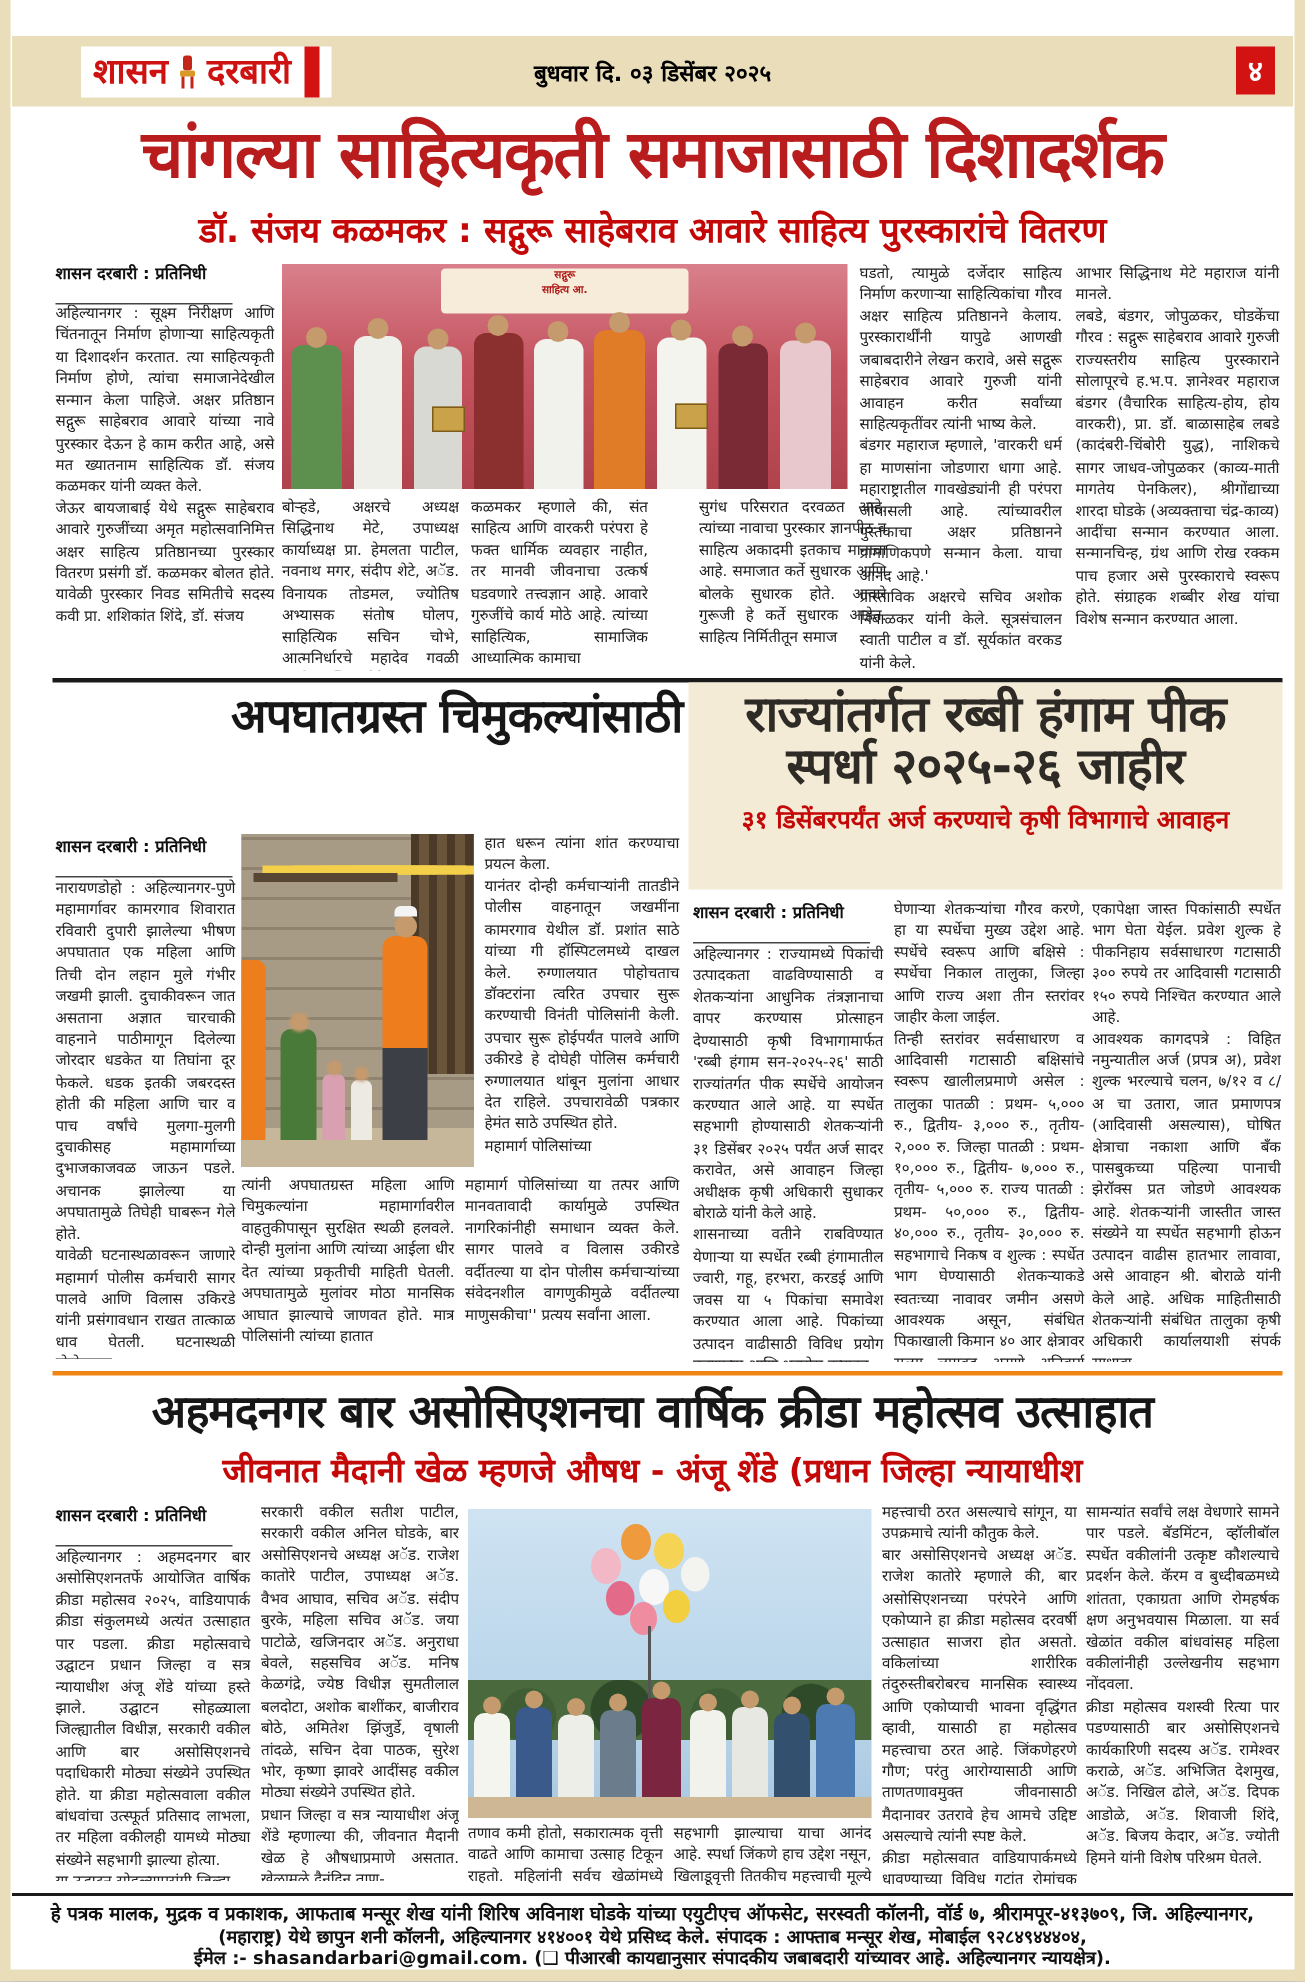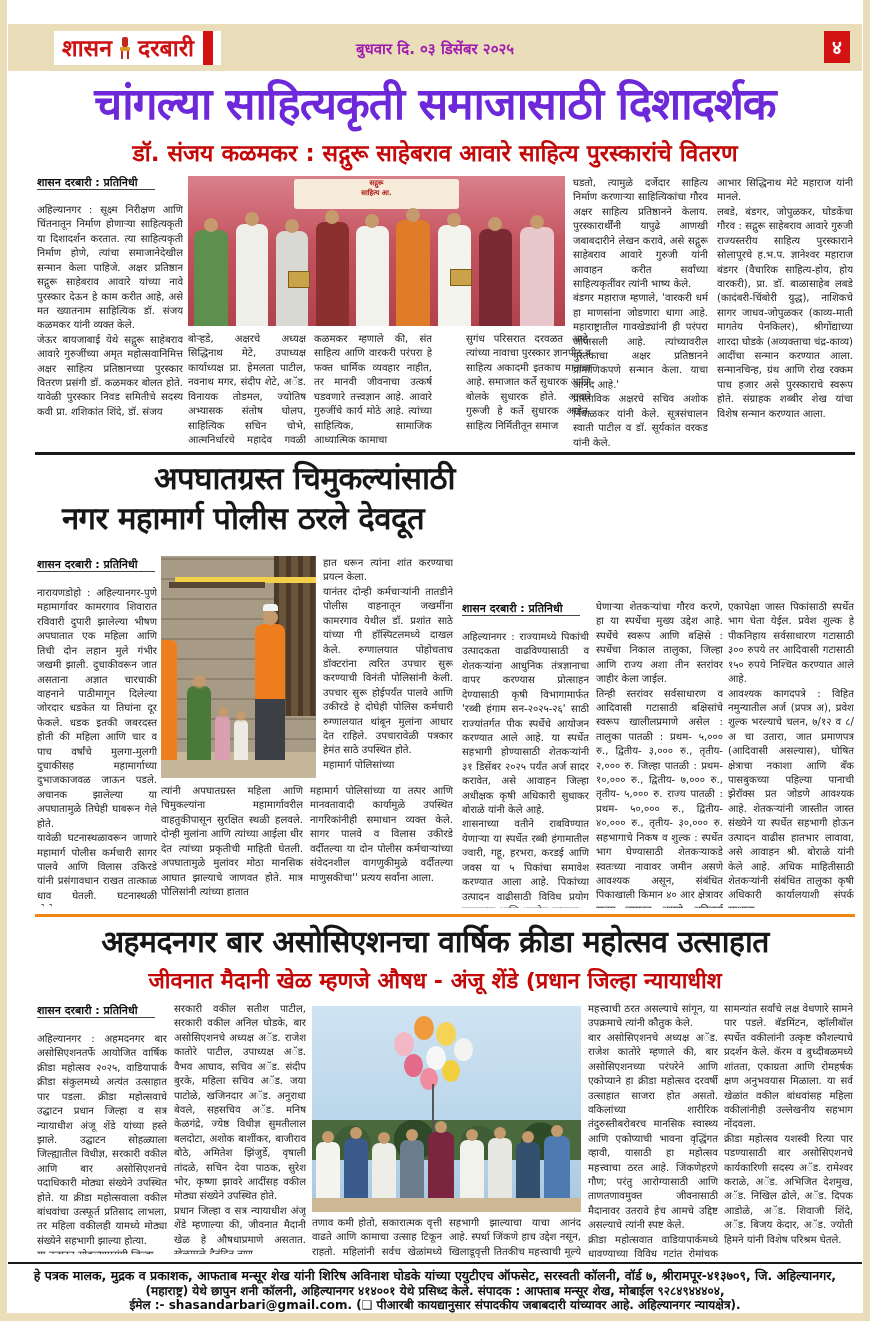--- a/index.html
+++ b/index.html
@@ -1,22 +1,22 @@
 <!DOCTYPE html>
 <html><head>
 <meta charset="utf-8">
 <style>
   html,body{margin:0;padding:0;background:#888;}
   #paper{position:relative;width:870px;height:1321px;background:#fff;margin:0 auto;
     font-family:"DejaVu Sans",sans-serif;overflow:hidden;
     border-left:7px solid #e9ddba;border-right:7px solid #e9ddba;border-bottom:8px solid #e9ddba;box-sizing:border-box;}
   .abs{position:absolute;}
   .col{font-size:10.1px;line-height:1.43;text-align:justify;color:#1d1d1d;white-space:pre-line;overflow:hidden;}
-  .byline{font-weight:bold;font-size:11px;color:#111;border-bottom:1.5px solid #444;padding-bottom:0;}
-  .headline-main{font-size:44px;font-weight:800;color:#6d28d9;text-align:center;letter-spacing:-1px;line-height:1.1;}
+  .byline{font-weight:bold;font-size:11px;color:#111;border-bottom:1.5px solid #444;padding-bottom:13px;}
+  .headline-main{font-size:44px;font-weight:800;color:#b91c1c;text-align:center;letter-spacing:-1px;line-height:1.1;}
   .subhead-red{color:#c40808;font-weight:800;text-align:center;}
   .headline-sec{font-weight:800;color:#171717;text-align:center;line-height:1.05;letter-spacing:-0.5px;}
   .rule-black{background:#1a1a1a;}
   .rule-orange{background:#ef8512;}
   .masthead-box{background:#fff;display:flex;align-items:center;gap:5px;padding:3px 8px;height:34px;box-sizing:border-box;}
   .masthead-word{color:#ce1212;font-weight:800;font-size:23px;line-height:1;}
   .pagenum{background:#d31212;color:#fff;font-weight:800;font-size:19px;display:flex;align-items:center;justify-content:center;}
   .photo{overflow:hidden;}
   .fig{position:absolute;}
   .head{position:absolute;border-radius:50%;background:#c59a6d;}
@@ -33,21 +33,21 @@
         <svg width="16" height="24" viewBox="0 0 16 24">
           <rect x="5" y="1" width="6" height="10" rx="2" fill="#c3261b"></rect>
           <rect x="3" y="11" width="10" height="4" rx="1" fill="#d89a27"></rect>
           <rect x="4" y="15" width="2" height="8" fill="#c3261b"></rect>
           <rect x="10" y="15" width="2" height="8" fill="#c3261b"></rect>
         </svg>
       </span>
       <span class="masthead-word">दरबारी</span>
       <span style="display:inline-block;width:10px;height:34px;background:#d31212;margin-left:4px;"></span>
     </div>
-    <div class="abs" style="left:0;right:0;text-align:center;font-weight:bold;font-size:15px;color:#a21caf;">बुधवार दि. ०३ डिसेंबर २०२५</div>
+    <div class="abs" style="left:0;right:0;text-align:center;font-weight:bold;font-size:15px;color:#000000;">बुधवार दि. ०३ डिसेंबर २०२५</div>
     <div class="pagenum abs" style="right:12px;top:7px;width:26px;height:32px;">४</div>
   </div>
 
   <div class="headline-main abs" style="left:10px;top:80px;width:836px;height:52px;">चांगल्या साहित्यकृती समाजासाठी दिशादर्शक</div>
   <div class="subhead-red abs" style="left:10px;top:136px;width:836px;font-size:23px;">डॉ. संजय कळमकर : सद्गुरू साहेबराव आवारे साहित्य पुरस्कारांचे वितरण</div>
 
   <div class="byline abs" style="left:30px;top:174px;width:118px;">शासन दरबारी : प्रतिनिधी</div>
   <div class="col abs" style="left:30px;top:203px;width:146px;height:244px;">अहिल्यानगर : सूक्ष्म निरीक्षण आणि चिंतनातून निर्माण होणाऱ्या साहित्यकृती या दिशादर्शन करतात. त्या साहित्यकृती निर्माण होणे, त्यांचा समाजानेदेखील सन्मान केला पाहिजे. अक्षर प्रतिष्ठान सद्गुरू साहेबराव आवारे यांच्या नावे पुरस्कार देऊन हे काम करीत आहे, असे मत ख्यातनाम साहित्यिक डॉ. संजय कळमकर यांनी व्यक्त केले.
 जेऊर बायजाबाई येथे सद्गुरू साहेबराव आवारे गुरुजींच्या अमृत महोत्सवानिमित्त अक्षर साहित्य प्रतिष्ठानच्या पुरस्कार वितरण प्रसंगी डॉ. कळमकर बोलत होते. यावेळी पुरस्कार निवड समितीचे सदस्य कवी प्रा. शशिकांत शिंदे, डॉ. संजय</div>
 
@@ -92,21 +92,20 @@
   <div class="col abs" style="left:433px;top:332px;width:125px;height:115px;margin-left:26px;">सुगंध परिसरात दरवळत आहे. त्यांच्या नावाचा पुरस्कार ज्ञानपीठ व साहित्य अकादमी इतकाच मानाचा आहे. समाजात कर्ते सुधारक आणि बोलके सुधारक होते. आवारे गुरूजी हे कर्ते सुधारक आहेत. साहित्य निर्मितीतून समाज</div>
   <div class="col abs" style="left:566px;top:176px;width:135px;height:271px;">घडतो, त्यामुळे दर्जेदार साहित्य निर्माण करणाऱ्या साहित्यिकांचा गौरव अक्षर साहित्य प्रतिष्ठानने केलाय. पुरस्कारार्थींनी यापुढे आणखी जबाबदारीने लेखन करावे, असे सद्गुरू साहेबराव आवारे गुरुजी यांनी आवाहन करीत सर्वांच्या साहित्यकृतींवर त्यांनी भाष्य केले.
 बंडगर महाराज म्हणाले, 'वारकरी धर्म हा माणसांना जोडणारा धागा आहे. महाराष्ट्रातील गावखेड्यांनी ही परंपरा जोपासली आहे. त्यांच्यावरील पुस्तकाचा अक्षर प्रतिष्ठानने प्रामाणिकपणे सन्मान केला. याचा आनंद आहे.'
 प्रास्ताविक अक्षरचे सचिव अशोक निंबाळकर यांनी केले. सूत्रसंचालन स्वाती पाटील व डॉ. सूर्यकांत वरकड यांनी केले.</div>
   <div class="col abs" style="left:710px;top:176px;width:136px;height:271px;">आभार सिद्धिनाथ मेटे महाराज यांनी मानले.
 लबडे, बंडगर, जोपुळकर, घोडकेंचा गौरव : सद्गुरू साहेबराव आवारे गुरुजी राज्यस्तरीय साहित्य पुरस्काराने सोलापूरचे ह.भ.प. ज्ञानेश्वर महाराज बंडगर (वैचारिक साहित्य-होय, होय वारकरी), प्रा. डॉ. बाळासाहेब लबडे (कादंबरी-चिंबोरी युद्ध), नाशिकचे सागर जाधव-जोपुळकर (काव्य-माती मागतेय पेनकिलर), श्रीगोंद्याच्या शारदा घोडके (अव्यक्ताचा चंद्र-काव्य) आदींचा सन्मान करण्यात आला. सन्मानचिन्ह, ग्रंथ आणि रोख रक्कम पाच हजार असे पुरस्काराचे स्वरूप होते. संग्राहक शब्बीर शेख यांचा विशेष सन्मान करण्यात आला.</div>
 
   <div class="rule-black abs" style="left:28px;top:452px;width:820px;height:2.5px;"></div>
 
   <div class="headline-sec abs" style="left:24px;top:462px;width:424px;font-size:31px;text-align:right;">अपघातग्रस्त चिमुकल्यांसाठी</div>
-  <div class="headline-sec abs" style="left:24px;top:502px;width:424px;font-size:31px;">नगर महामार्ग पोलीस ठरले देवदूत</div>
 
   <div class="byline abs" style="left:30px;top:556px;width:118px;">शासन दरबारी : प्रतिनिधी</div>
   <div class="col abs" style="left:30px;top:586px;width:120px;height:320px;">नारायणडोहो : अहिल्यानगर-पुणे महामार्गावर कामरगाव शिवारात रविवारी दुपारी झालेल्या भीषण अपघातात एक महिला आणि तिची दोन लहान मुले गंभीर जखमी झाली. दुचाकीवरून जात असताना अज्ञात चारचाकी वाहनाने पाठीमागून दिलेल्या जोरदार धडकेत या तिघांना दूर फेकले. धडक इतकी जबरदस्त होती की महिला आणि चार व पाच वर्षांचे मुलगा-मुलगी दुचाकीसह महामार्गाच्या दुभाजकाजवळ जाऊन पडले. अचानक झालेल्या या अपघातामुळे तिघेही घाबरून गेले होते.
 यावेळी घटनास्थळावरून जाणारे महामार्ग पोलीस कर्मचारी सागर पालवे आणि विलास उकिरडे यांनी प्रसंगावधान राखत तात्काळ धाव घेतली. घटनास्थळी पोहोचताच</div>
 
   <div class="photo abs" style="left:154px;top:556px;width:155px;height:222px;background:repeating-linear-gradient(0deg,#a79b86 0 18px,#8f8370 18px 20px),#a79b86;">
     <div class="fig" style="right:0;top:0;width:42px;height:160px;background:repeating-linear-gradient(90deg,#4c3a28 0 5px,#6a543a 5px 12px);"></div>
     <div class="fig" style="left:8px;top:26px;width:96px;height:6px;background:#574634;box-shadow:6px -5px 0 #f4d04a,26px -5px 0 #f4d04a,46px -5px 0 #f4d04a,66px -5px 0 #f4d04a;"></div>
     <div class="fig" style="left:0;bottom:0;width:100%;height:26px;background:#c7b79a;"></div>
     <div class="fig" style="left:-6px;bottom:18px;width:22px;height:120px;background:#ee7d1e;border-radius:6px 6px 0 0;"></div>
@@ -124,20 +123,25 @@
         <span class="fig" style="left:8px;top:-20px;width:15px;height:7px;background:#f4f4f4;border-radius:4px 4px 0 0;"></span>
       </div>
   </div>
 
   <div class="col abs" style="left:316px;top:556px;width:130px;height:222px;">हात धरून त्यांना शांत करण्याचा प्रयत्न केला.
 यानंतर दोन्ही कर्मचाऱ्यांनी तातडीने पोलीस वाहनातून जखमींना कामरगाव येथील डॉ. प्रशांत साठे यांच्या गी हॉस्पिटलमध्ये दाखल केले. रुग्णालयात पोहोचताच डॉक्टरांना त्वरित उपचार सुरू करण्याची विनंती पोलिसांनी केली. उपचार सुरू होईपर्यंत पालवे आणि उकीरडे हे दोघेही पोलिस कर्मचारी रुग्णालयात थांबून मुलांना आधार देत राहिले. उपचारावेळी पत्रकार हेमंत साठे उपस्थित होते.
 महामार्ग पोलिसांच्या</div>
   <div class="col abs" style="left:154px;top:784px;width:142px;height:122px;">त्यांनी अपघातग्रस्त महिला आणि चिमुकल्यांना महामार्गावरील वाहतुकीपासून सुरक्षित स्थळी हलवले. दोन्ही मुलांना आणि त्यांच्या आईला धीर देत त्यांच्या प्रकृतीची माहिती घेतली. अपघातामुळे मुलांवर मोठा मानसिक आघात झाल्याचे जाणवत होते. मात्र पोलिसांनी त्यांच्या हातात</div>
   <div class="col abs" style="left:303px;top:784px;width:143px;height:122px;">महामार्ग पोलिसांच्या या तत्पर आणि मानवतावादी कार्यामुळे उपस्थित नागरिकांनीही समाधान व्यक्त केले. सागर पालवे व विलास उकीरडे वर्दीतल्या या दोन पोलीस कर्मचाऱ्यांच्या संवेदनशील वागणुकीमुळे वर्दीतल्या माणुसकीचा'' प्रत्यय सर्वांना आला.</div>
 
+  <div class="abs" style="left:452px;top:455px;width:396px;height:138px;background:#f4ebd6;">
+    <div class="headline-sec" style="margin-top:4px;font-size:33px;color:#2e2b27;">राज्यांतर्गत रब्बी हंगाम पीक</div>
+    <div class="headline-sec" style="font-size:33px;color:#2e2b27;">स्पर्धा २०२५-२६ जाहीर</div>
+    <div class="subhead-red" style="margin-top:6px;font-size:16.5px;">३१ डिसेंबरपर्यंत अर्ज करण्याचे कृषी विभागाचे आवाहन</div>
+  </div>
 
   <div class="byline abs" style="left:455px;top:600px;width:118px;">शासन दरबारी : प्रतिनिधी</div>
   <div class="col abs" style="left:455px;top:630px;width:127px;height:278px;">अहिल्यानगर : राज्यामध्ये पिकांची उत्पादकता वाढविण्यासाठी व शेतकऱ्यांना आधुनिक तंत्रज्ञानाचा वापर करण्यास प्रोत्साहन देण्यासाठी कृषी विभागामार्फत 'रब्बी हंगाम सन-२०२५-२६' साठी राज्यांतर्गत पीक स्पर्धेचे आयोजन करण्यात आले आहे. या स्पर्धेत सहभागी होण्यासाठी शेतकऱ्यांनी ३१ डिसेंबर २०२५ पर्यंत अर्ज सादर करावेत, असे आवाहन जिल्हा अधीक्षक कृषी अधिकारी सुधाकर बोराळे यांनी केले आहे.
 शासनाच्या वतीने राबविण्यात येणाऱ्या या स्पर्धेत रब्बी हंगामातील ज्वारी, गहू, हरभरा, करडई आणि जवस या ५ पिकांचा समावेश करण्यात आला आहे. पिकांच्या उत्पादन वाढीसाठी विविध प्रयोग करणाऱ्या आणि भरघोस उत्पादन</div>
   <div class="col abs" style="left:589px;top:600px;width:127px;height:308px;">घेणाऱ्या शेतकऱ्यांचा गौरव करणे, हा या स्पर्धेचा मुख्य उद्देश आहे. स्पर्धेचे स्वरूप आणि बक्षिसे : स्पर्धेचा निकाल तालुका, जिल्हा आणि राज्य अशा तीन स्तरांवर जाहीर केला जाईल.
 तिन्ही स्तरांवर सर्वसाधारण व आदिवासी गटासाठी बक्षिसांचे स्वरूप खालीलप्रमाणे असेल : तालुका पातळी : प्रथम- ५,००० रु., द्वितीय- ३,००० रु., तृतीय- २,००० रु. जिल्हा पातळी : प्रथम- १०,००० रु., द्वितीय- ७,००० रु., तृतीय- ५,००० रु. राज्य पातळी : प्रथम- ५०,००० रु., द्वितीय- ४०,००० रु., तृतीय- ३०,००० रु. सहभागाचे निकष व शुल्क : स्पर्धेत भाग घेण्यासाठी शेतकऱ्याकडे स्वतःच्या नावावर जमीन असणे आवश्यक असून, संबंधित पिकाखाली किमान ४० आर क्षेत्रावर सलग लागवड असणे अनिवार्य आहे. एका शेतकऱ्याला</div>
   <div class="col abs" style="left:721px;top:600px;width:126px;height:308px;">एकापेक्षा जास्त पिकांसाठी स्पर्धेत भाग घेता येईल. प्रवेश शुल्क हे पीकनिहाय सर्वसाधारण गटासाठी ३०० रुपये तर आदिवासी गटासाठी १५० रुपये निश्चित करण्यात आले आहे.
 आवश्यक कागदपत्रे : विहित नमुन्यातील अर्ज (प्रपत्र अ), प्रवेश शुल्क भरल्याचे चलन, ७/१२ व ८/अ चा उतारा, जात प्रमाणपत्र (आदिवासी असल्यास), घोषित क्षेत्राचा नकाशा आणि बँक पासबुकच्या पहिल्या पानाची झेरॉक्स प्रत जोडणे आवश्यक आहे. शेतकऱ्यांनी जास्तीत जास्त संख्येने या स्पर्धेत सहभागी होऊन उत्पादन वाढीस हातभार लावावा, असे आवाहन श्री. बोराळे यांनी केले आहे. अधिक माहितीसाठी शेतकऱ्यांनी संबंधित तालुका कृषी अधिकारी कार्यालयाशी संपर्क साधावा.</div>
 
   <div class="rule-orange abs" style="left:28px;top:914px;width:820px;height:3px;"></div>

